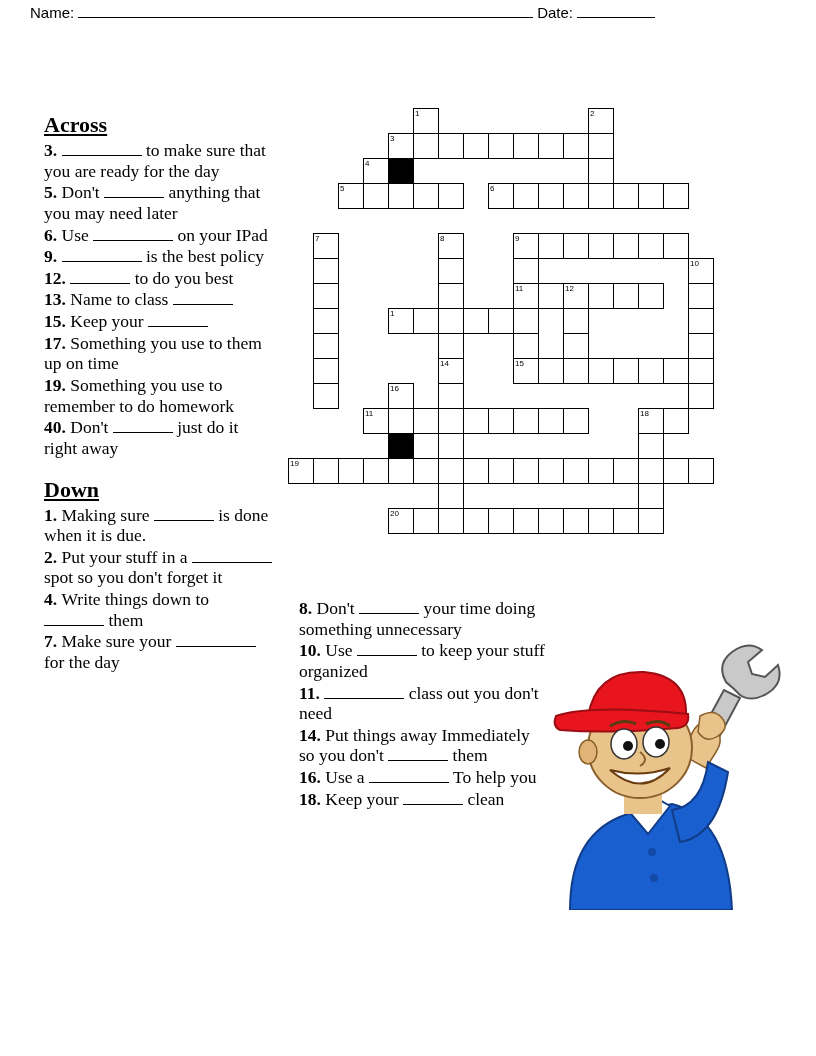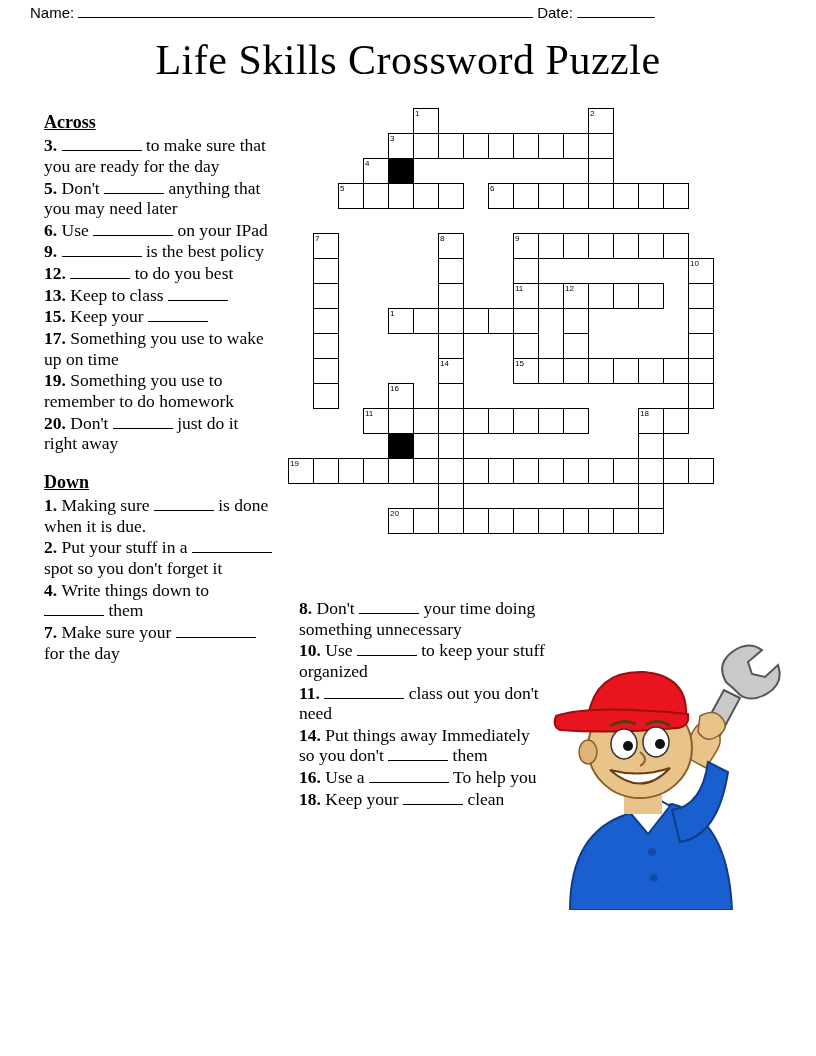--- a/index.html
+++ b/index.html
@@ -57,21 +57,21 @@
     position: absolute;
     font-size: 17.5px;
     line-height: 1.18;
   }
   #col-left  { left: 44px;  top: 112px;  width: 228px; }
   #col-mid   { left: 286px; top: 598px;  width: 246px; margin-left: 13px; }
 
   .section-head {
     font-weight: bold;
     text-decoration: underline;
-    font-size: 18px;
+    font-size: 22px;
     margin: 0 0 2px 0;
   }
   .clue {
     margin: 0 0 1px 0;
   }
   .clue .num { font-weight: bold; }
   .blank {
     display: inline-block;
     border-bottom: 1px solid #000;
     height: 12px;
@@ -120,35 +120,34 @@
 
 <div class="page">
 
   <div class="namebar">
     <span class="label">Name:</span>
     <span class="rule rule-name"></span>
     <span class="label">Date:</span>
     <span class="rule rule-date"></span>
   </div>
 
-  <div class="title">Life Skills Crossword Puzzle</div>
 
   <div class="clue-col" id="col-left">
     <div class="section-head">Across</div>
     <div id="across-list">
         <div class="clue"><span class="num">3. </span><span class="blank b-long"></span><span> to make sure that you are ready for the day</span></div>
         <div class="clue"><span class="num">5. </span><span>Don't </span><span class="blank b-med"></span><span> anything that you may need later</span></div>
         <div class="clue"><span class="num">6. </span><span>Use </span><span class="blank b-long"></span><span> on your IPad</span></div>
         <div class="clue"><span class="num">9. </span><span class="blank b-long"></span><span> is the best policy</span></div>
         <div class="clue"><span class="num">12. </span><span class="blank b-med"></span><span> to do you best</span></div>
-        <div class="clue"><span class="num">13. </span><span>Keep to class </span><span class="blank b-med"></span></div>
+        <div class="clue"><span class="num">13. </span><span>Name to class </span><span class="blank b-med"></span></div>
         <div class="clue"><span class="num">15. </span><span>Keep your </span><span class="blank b-med"></span></div>
-        <div class="clue"><span class="num">17. </span><span>Something you use to wake up on time</span></div>
+        <div class="clue"><span class="num">17. </span><span>Something you use to them up on time</span></div>
         <div class="clue"><span class="num">19. </span><span>Something you use to remember to do homework</span></div>
-        <div class="clue"><span class="num">20. </span><span>Don't </span><span class="blank b-med"></span><span> just do it right away</span></div>
+        <div class="clue"><span class="num">40. </span><span>Don't </span><span class="blank b-med"></span><span> just do it right away</span></div>
       </div>
     <div class="section-head" style="margin-top:18px;">Down</div>
     <div id="down-list">
         <div class="clue"><span class="num">1. </span><span>Making sure </span><span class="blank b-med"></span><span> is done when it is due.</span></div>
         <div class="clue"><span class="num">2. </span><span>Put your stuff in a </span><span class="blank b-long"></span><span> spot so you don't forget it</span></div>
         <div class="clue"><span class="num">4. </span><span>Write things down to </span><span class="blank b-med"></span><span> them</span></div>
         <div class="clue"><span class="num">7. </span><span>Make sure your </span><span class="blank b-long"></span><span> for the day</span></div>
       </div>
   </div>
 

